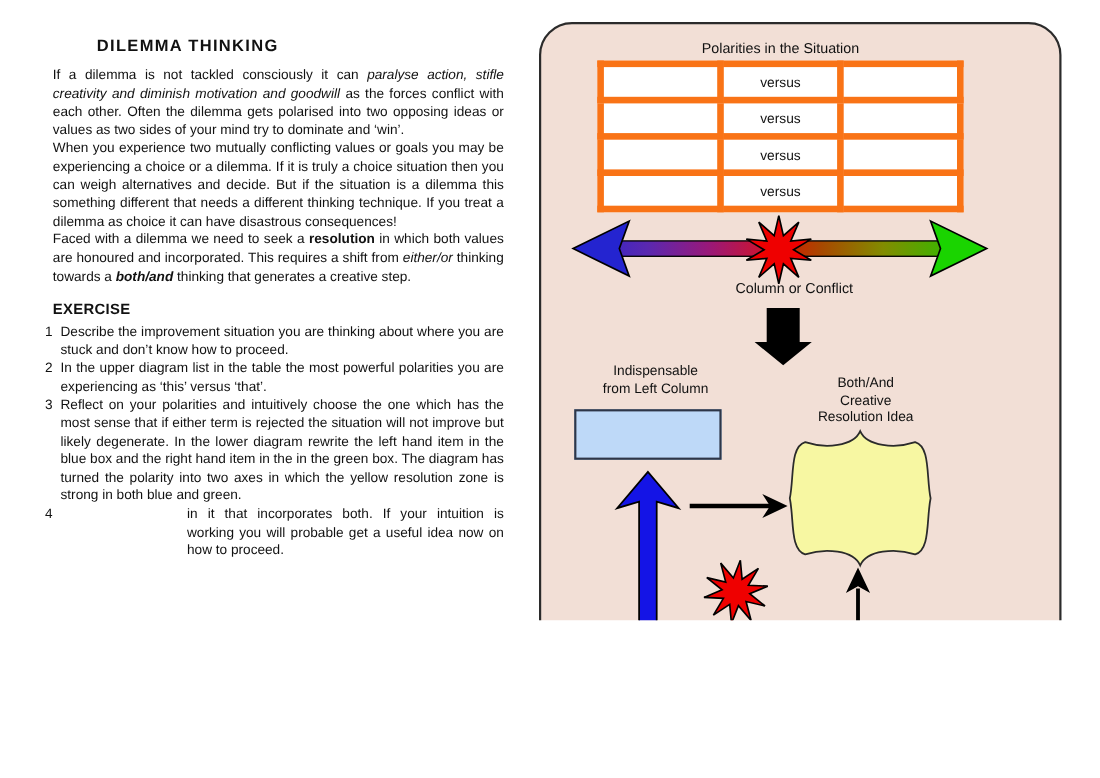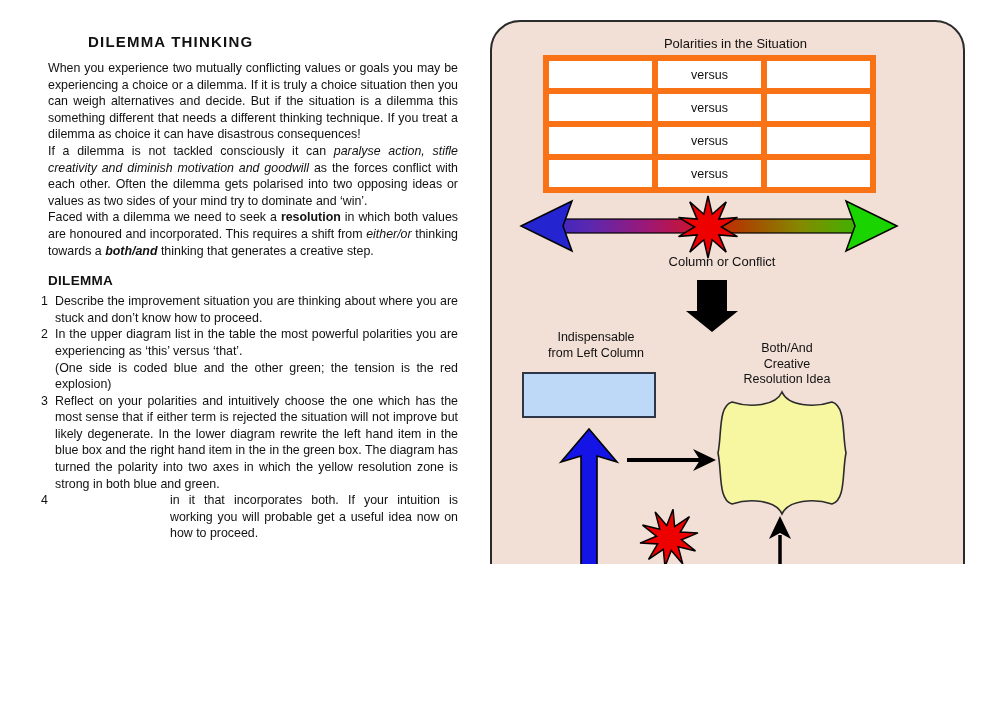--- a/index.html
+++ b/index.html
@@ -24,58 +24,57 @@
   .logo-script { font-family:"DejaVu Serif", serif; font-style:italic; font-weight:bold; font-size:19px;
                  color:#4f4f4f; transform:rotate(-5deg); letter-spacing:-1px; line-height:18px; }
   .logo-bowl { margin-top:1px; }
   .logo-cap { font-size:6.5px; line-height:7.5px; color:#2d7d8a; text-align:right; width:78px; font-weight:bold; }
 
   
   .panel { position:absolute; left:490px; top:20px; width:475px; height:648px; background:#f2dfd6;
            border:2.5px solid #2b2b2b; border-radius:30px; }
   .overlay { position:absolute; left:0; top:0; width:1000px; height:707px; pointer-events:none; }
 
-  .diagram-title { position:absolute; left:569px; top:36px; width:333px; text-align:center; font-size:13px; color:#111; }
+  .diagram-title { position:absolute; left:543px; top:36px; width:333px; text-align:center; font-size:13px; color:#111; }
   .polarity-table { position:absolute; left:543px; top:55px; width:333px; height:134px; border-collapse:collapse; background:#fff; }
   .polarity-table td { border:6px solid #f97316; width:33.3%; height:33px; font-size:12.5px; text-align:center; color:#111; }
 
   .lbl { position:absolute; font-size:12.5px; line-height:15.5px; color:#111; text-align:center; white-space:pre-line; }
   .tension-label    { left:622px; top:254px; width:200px; font-size:13px; }
   .left-col-label   { left:516px; top:330px; width:160px; }
   .resolution-label { left:707px; top:341px; width:160px; }
   .right-col-label  { left:791px; top:566px; width:160px; }
 
   .blue-box  { position:absolute; left:522px; top:372px; width:134px; height:46px; background:#bed9f8; border:2px solid #2e3648; }
   .green-box { position:absolute; left:802px; top:607px; width:137px; height:44px; background:#b4f0ba; border:2px solid #33462f; }
 </style>
 </head>
 <body>
 
 <div class="page">
 
   <div class="left-col">
     <h1 class="page-title">DILEMMA THINKING</h1>
+    <p class="body-text"><span>If a dilemma is not tackled consciously it can </span><span style="font-style: italic;">paralyse action, stifle creativity and diminish motivation and goodwill</span><span> as the forces conflict with each other. Often the dilemma gets polarised into two opposing ideas or values as two sides of your mind try to dominate and ‘win’.</span></p>
     <p class="body-text"><span>When you experience two mutually conflicting values or goals you may be experiencing a choice or a dilemma. If it is truly a choice situation then you can weigh alternatives and decide. But if the situation is a dilemma this something different that needs a different thinking technique.  If you treat a dilemma as choice it can have disastrous consequences!</span></p>
-    <p class="body-text"><span>If a dilemma is not tackled consciously it can </span><span style="font-style: italic;">paralyse action, stifle creativity and diminish motivation and goodwill</span><span> as the forces conflict with each other. Often the dilemma gets polarised into two opposing ideas or values as two sides of your mind try to dominate and ‘win’.</span></p>
     <p class="body-text"><span>Faced with a dilemma we need to seek a </span><span style="font-weight: 700;">resolution</span><span> in which both values are honoured and incorporated. This requires a shift from </span><span style="font-style: italic;">either/or</span><span> thinking towards a </span><span style="font-style: italic; font-weight: 700;">both/and</span><span> thinking that generates a creative step.</span></p>
 
-    <h2 class="exercise-heading">DILEMMA</h2>
+    <h2 class="exercise-heading">EXERCISE</h2>
 
     <div class="ex-item">
       <span class="ex-num">1</span>
       <div class="ex-body">
         <div class="ex-text">Describe the improvement situation you are thinking about where you are stuck and don’t know how to proceed.</div>
       </div>
     </div>
 
     <div class="ex-item">
       <span class="ex-num">2</span>
       <div class="ex-body">
         <div class="ex-text">In the upper diagram  list in the table the most powerful polarities you are experiencing as ‘this’ versus ‘that’.</div>
-        <div class="ex-note">(One side is coded blue and the other green; the tension is the red explosion)</div>
       </div>
     </div>
 
     <div class="ex-item">
       <span class="ex-num">3</span>
       <div class="ex-body">
         <div class="ex-text">Reflect on your polarities and intuitively choose the one which has the most sense that if either term is rejected the situation will not improve but likely degenerate. In the lower diagram rewrite the left hand item in the blue box and the right hand item in the in the green box. The diagram has turned the polarity into two axes in which the yellow resolution zone is strong in both blue and green.</div>
       </div>
     </div>
 

